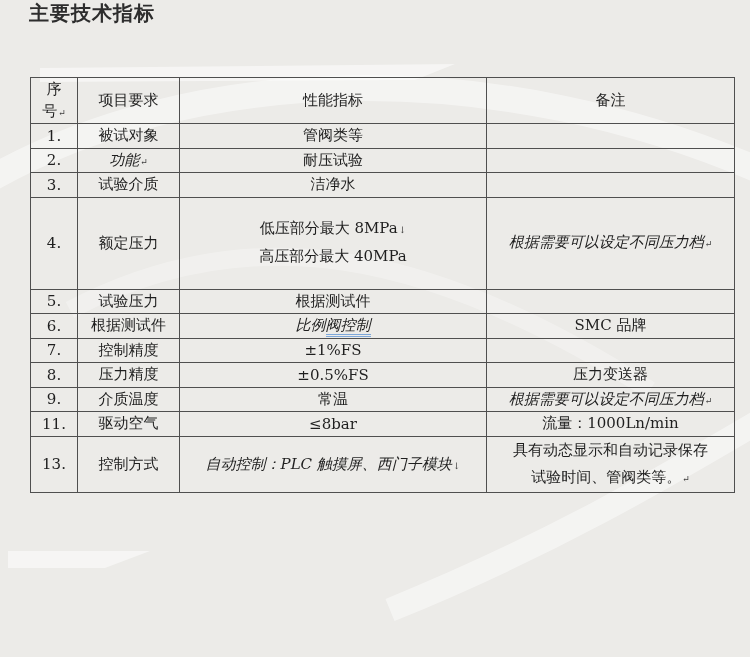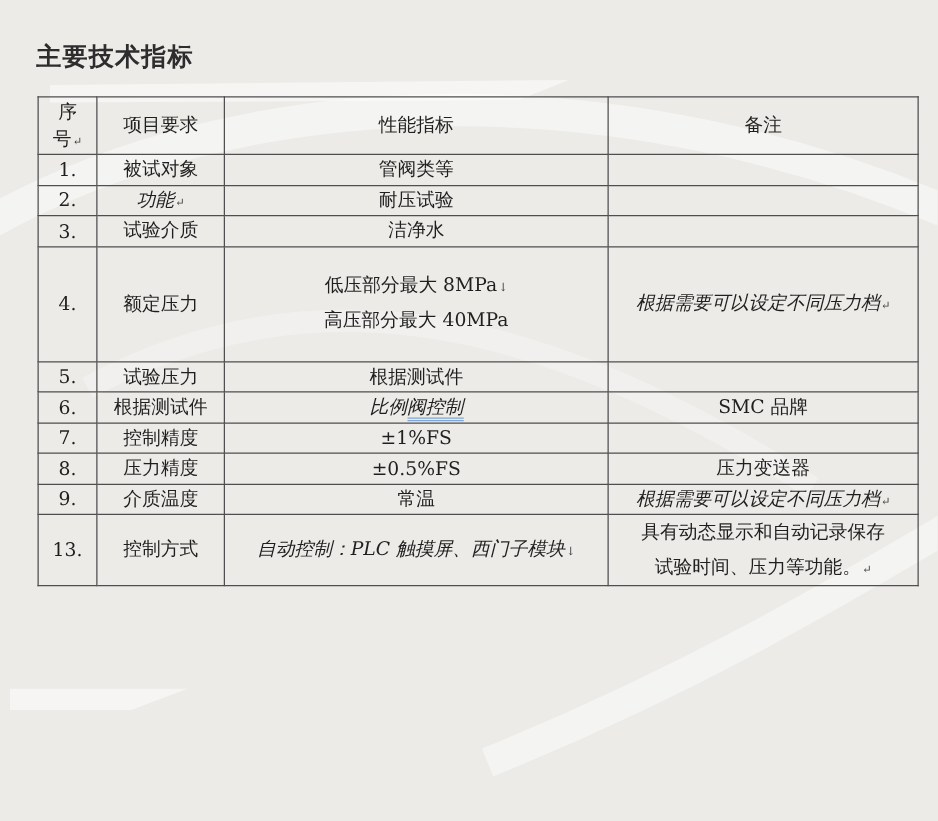--- a/index.html
+++ b/index.html
@@ -16,21 +16,21 @@
   }
   .watermark {
     position: absolute;
     left: 0;
     top: 0;
     pointer-events: none;
   }
   .page-title {
     position: absolute;
     left: 29px;
-    top: 32px;
+    top: 0;
     margin: 0;
     font-family: "DejaVu Sans", sans-serif;
     font-size: 20px;
     font-weight: bold;
     color: #2d2d2d;
     letter-spacing: 1px;
   }
   table.spec-table {
     position: absolute;
     left: 30px;
@@ -160,24 +160,30 @@
       </tr>
       <tr>
         <td>9.</td>
         <td>介质温度</td>
         <td>常温</td>
         <td>
           <div class="line"><span>根据需要可以设定不同压力档</span><span class="mark">↵</span></div>
         </td>
       </tr>
       <tr>
+        <td>11.</td>
+        <td>驱动空气</td>
+        <td>≤8bar</td>
+        <td>流量：1000Ln/min</td>
+      </tr>
+      <tr>
         <td>13.</td>
         <td>控制方式</td>
         <td>
           <div class="line"><span>自动控制：PLC 触摸屏、西门子模块</span><span class="mark">↓</span></div>
         </td>
         <td>
           <div class="line"><span>具有动态显示和自动记录保存</span></div>
-          <div class="line"><span>试验时间、压力等功能。</span><span class="mark">↵</span></div>
+          <div class="line"><span>试验时间、管阀类等。</span><span class="mark">↵</span></div>
         </td>
       </tr>
     </tbody>
 </table>
 
 </body></html>

